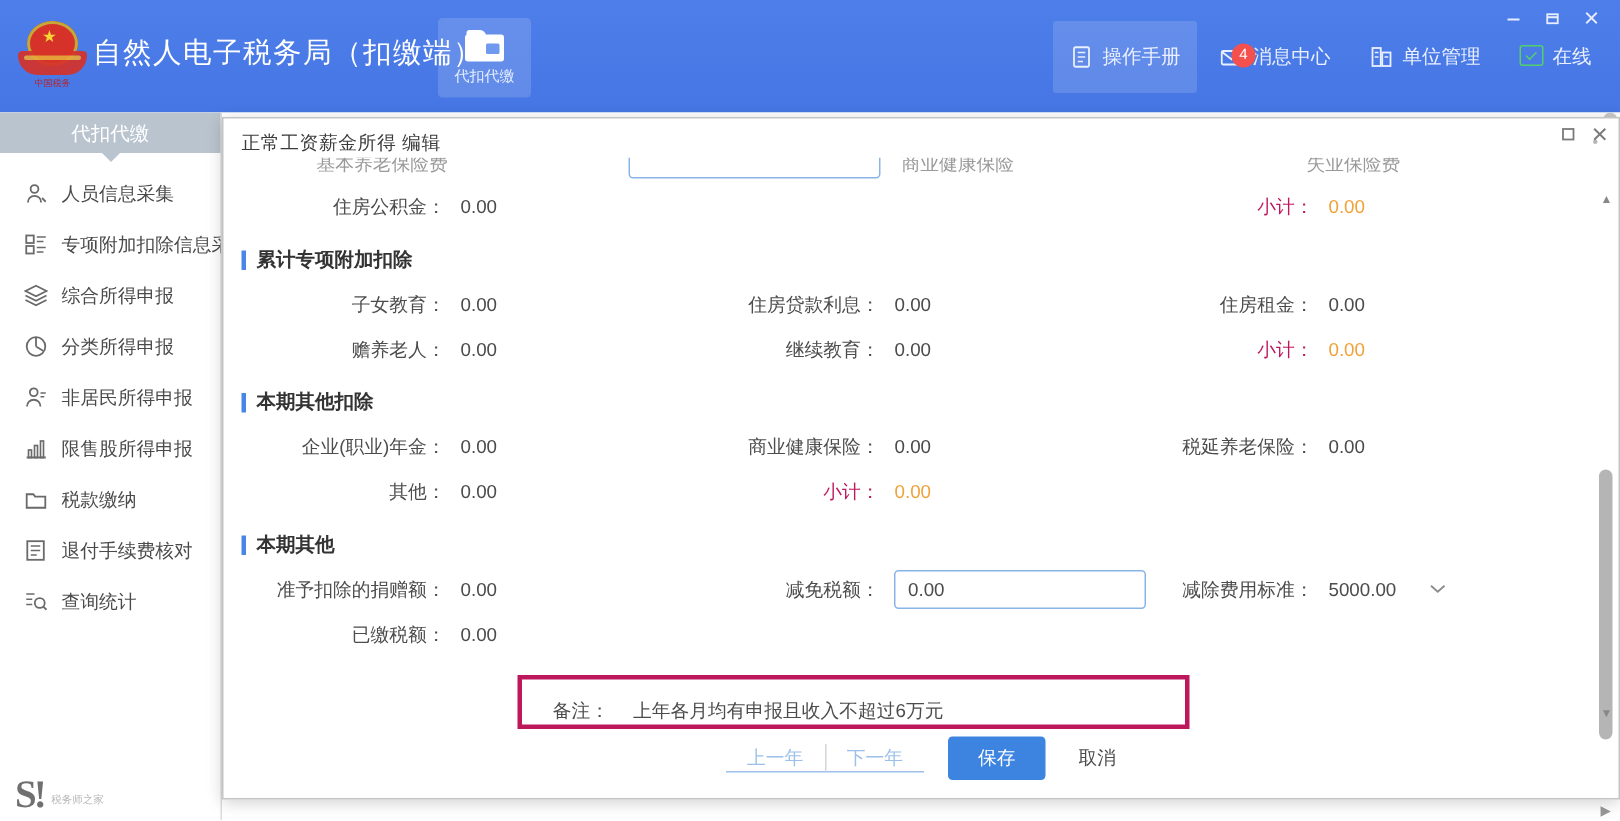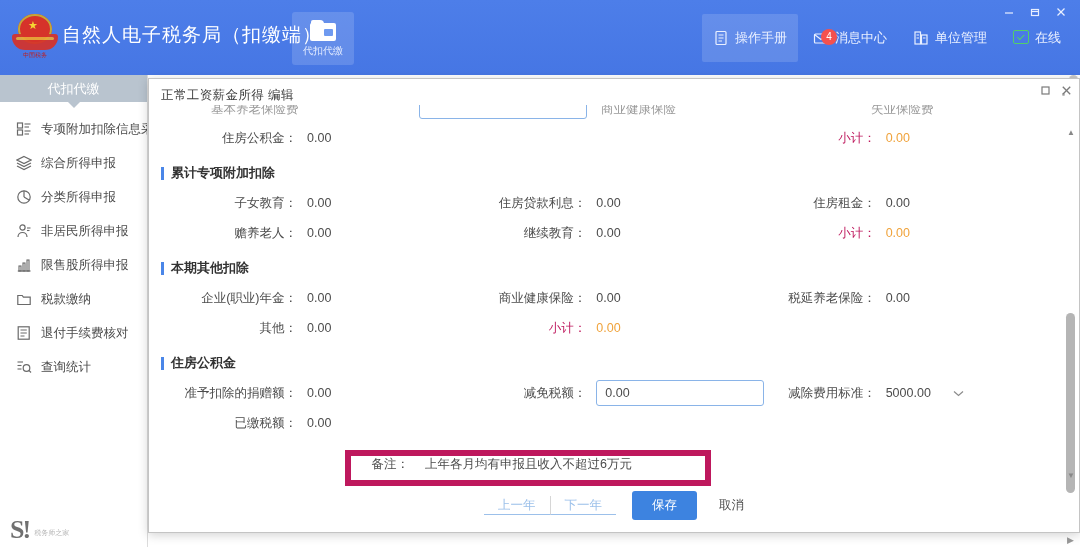--- a/index.html
+++ b/index.html
@@ -226,23 +226,23 @@
   .cut-row .ghost-lab {
     position:absolute; font-size:12.5px; color:#9a9a9a; white-space:nowrap;
   }
   .cut-input {
     position:absolute; left:254px; top:-12px; width:168px; height:26px;
     border:1px solid #8ab4e8; border-radius:3px; background:#fff;
   }
 
   
   .remark-wrap {
-    position:absolute; left:196px; top:345px; width:366px; height:36px;
-    border:6px solid #be185d; background:#fff;
-    display:flex; align-items:flex-start;
+    position:absolute; left:196px; top:345px; width:448px; height:36px;
+    border:3px solid #be185d; background:#fff;
+    display:flex; align-items:flex-end;
   }
   .remark-wrap .rlab {
     width:58px; text-align:right; font-size:12.5px; color:#4c4c4c; flex:0 0 58px;
   }
   .remark-wrap .rval {
     margin-left:16px; font-size:12.5px; color:#4c4c4c; white-space:nowrap;
   }
 
   .modal-footer {
     position:absolute; left:0; right:0; bottom:12px; height:30px;
@@ -393,20 +393,30 @@
     <div class="bg-hscroll">
       <span class="arrow">▶</span>
     </div>
   </div>
 
   <div class="sidebar">
     <div class="sb-head">代扣代缴</div>
 
     <div class="sb-list">
 
+      <div class="sb-item">
+        <span class="sb-ic">
+          <svg width="16" height="16" viewBox="0 0 16 16">
+              <circle cx="7" cy="5" r="2.6" fill="none" stroke="#6a6a6a" stroke-width="1.2"></circle>
+              <path d="M2.6 14c0-2.7 2-4.4 4.4-4.4s4.4 1.7 4.4 4.4" fill="none" stroke="#6a6a6a" stroke-width="1.2"></path>
+              <line x1="12" y1="11" x2="14.5" y2="13.5" stroke="#6a6a6a" stroke-width="1.2"></line>
+            </svg>
+        </span>
+        <span>人员信息采集</span>
+      </div>
 
       <div class="sb-item">
         <span class="sb-ic">
           <svg width="16" height="16" viewBox="0 0 16 16">
               <rect x="1.5" y="2" width="5" height="5" fill="none" stroke="#6a6a6a" stroke-width="1.2"></rect>
               <rect x="1.5" y="9" width="5" height="5" fill="none" stroke="#6a6a6a" stroke-width="1.2"></rect>
               <line x1="8.5" y1="3" x2="14.5" y2="3" stroke="#6a6a6a" stroke-width="1.1"></line>
               <line x1="8.5" y1="6" x2="13" y2="6" stroke="#6a6a6a" stroke-width="1.1"></line>
               <line x1="8.5" y1="10" x2="14.5" y2="10" stroke="#6a6a6a" stroke-width="1.1"></line>
               <line x1="8.5" y1="13" x2="13" y2="13" stroke="#6a6a6a" stroke-width="1.1"></line>
@@ -587,21 +597,21 @@
         </div>
         <div class="fld">
           <span class="lab sub">小计：</span>
           <span class="val sub">0.00</span>
         </div>
         <div class="fld"></div>
       </div>
 
       <div class="sec-head">
         <span class="sec-bar"></span>
-        <span>住房公积金</span>
+        <span>本期其他</span>
       </div>
       <div class="row">
         <div class="fld">
           <span class="lab">准予扣除的捐赠额：</span>
           <span class="val">0.00</span>
         </div>
         <div class="fld">
           <span class="lab">减免税额：</span>
           <input class="inp" value="0.00" style="">
         </div>

